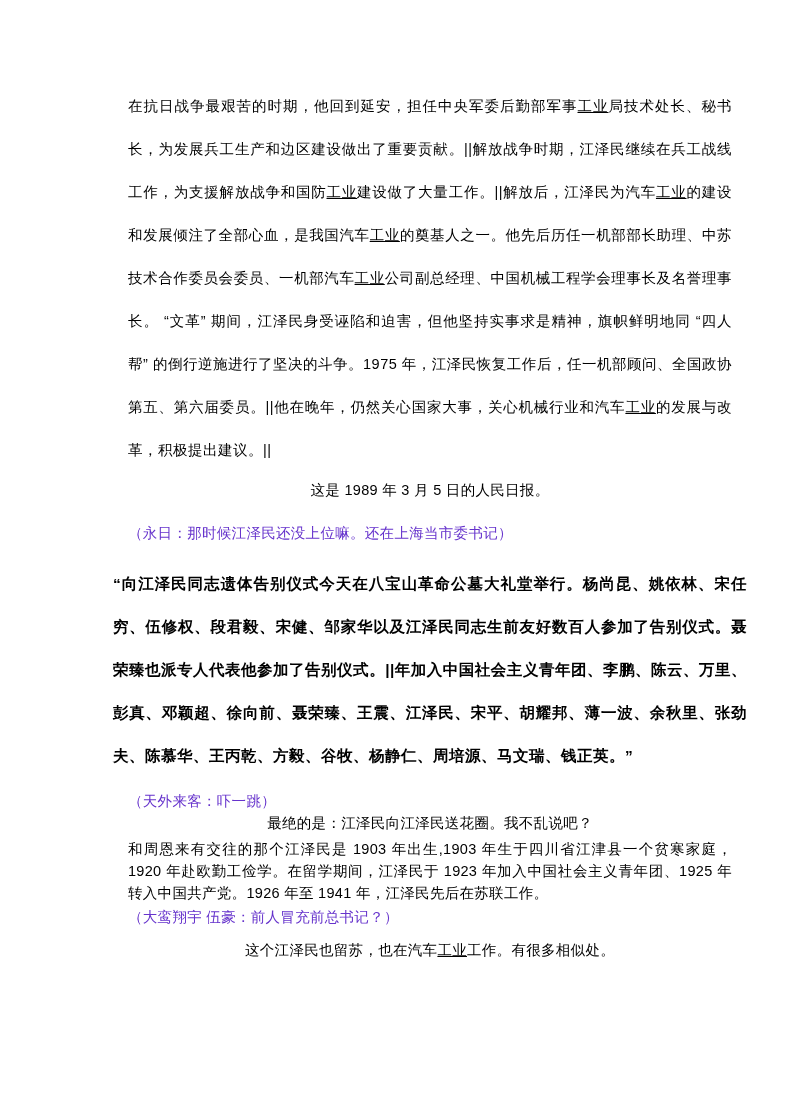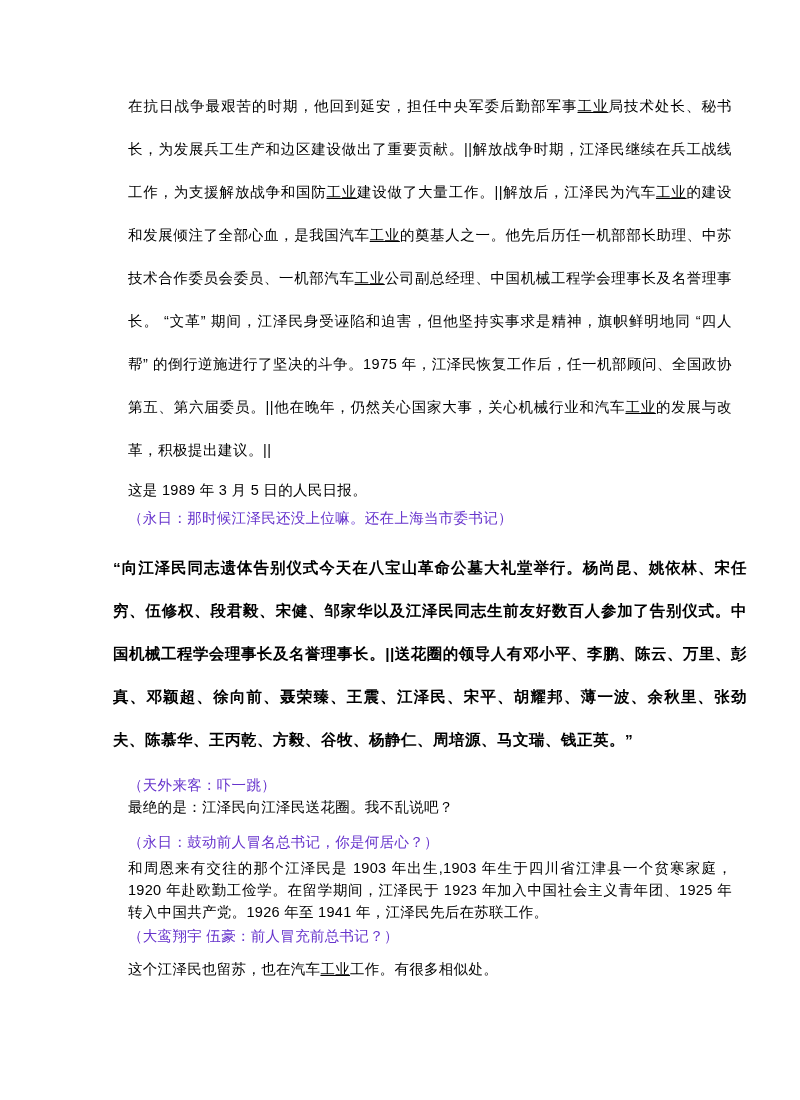--- a/index.html
+++ b/index.html
@@ -31,61 +31,61 @@
     font-size: 15.5px;
     line-height: 43px;
     text-align: justify;
     letter-spacing: 0.5px;
     margin: 17px -15px 0 -15px;
   }
   .plain-line {
     font-size: 14.5px;
     line-height: 22px;
     letter-spacing: 0.3px;
+    text-align: center;
   }
   .plain-para {
     font-size: 14.5px;
     line-height: 22px;
     text-align: justify;
     letter-spacing: 0.3px;
   }
   .comment {
     color: #6633cc;
     font-size: 14.5px;
     line-height: 22px;
     letter-spacing: 0.3px;
   }
   .uline { text-decoration: underline; }
 
   .m7  { margin-top: 7px; }
-  .m6  { margin-top: 6px; }
+  .m6  { margin-top: 22px; font-family: Liberation Mono, monospace; }
   .m13 { margin-top: 13px; }
   .m8  { }
   .m10 { margin-top: 4px; }
   .m9  { margin-top: 2px; }
   .m11 { margin-top: 11px; }
 </style>
 </head>
 <body>
 
 <div class="page">
 
   <div class="para-wide"><span>在抗日战争最艰苦的时期，他回到延安，担任中央军委后勤部军事</span><span class="uline">工业</span><span>局技术处长、秘书长，为发展兵工生产和边区建设做出了重要贡献。||解放战争时期，江泽民继续在兵工战线工作，为支援解放战争和国防</span><span class="uline">工业</span><span>建设做了大量工作。||解放后，江泽民为汽车</span><span class="uline">工业</span><span>的建设和发展倾注了全部心血，是我国汽车</span><span class="uline">工业</span><span>的奠基人之一。他先后历任一机部部长助理、中苏技术合作委员会委员、一机部汽车</span><span class="uline">工业</span><span>公司副总经理、中国机械工程学会理事长及名誉理事长。 “文革” 期间，江泽民身受诬陷和迫害，但他坚持实事求是精神，旗帜鲜明地同 “四人帮” 的倒行逆施进行了坚决的斗争。1975 年，江泽民恢复工作后，任一机部顾问、全国政协第五、第六届委员。||他在晚年，仍然关心国家大事，关心机械行业和汽车</span><span class="uline">工业</span><span>的发展与改革，积极提出建议。||</span></div>
 
   <div class="plain-line m7">这是 1989 年 3 月 5 日的人民日报。</div>
 
   <div class="comment m6">（永日：那时候江泽民还没上位嘛。还在上海当市委书记）</div>
 
-  <div class="bold-quote">“向江泽民同志遗体告别仪式今天在八宝山革命公墓大礼堂举行。杨尚昆、姚依林、宋任穷、伍修权、段君毅、宋健、邹家华以及江泽民同志生前友好数百人参加了告别仪式。中国机械工程学会理事长及名誉理事长。||送花圈的领导人有邓小平、李鹏、陈云、万里、彭真、邓颖超、徐向前、聂荣臻、王震、江泽民、宋平、胡耀邦、薄一波、余秋里、张劲夫、陈慕华、王丙乾、方毅、谷牧、杨静仁、周培源、马文瑞、钱正英。”</div>
+  <div class="bold-quote">“向江泽民同志遗体告别仪式今天在八宝山革命公墓大礼堂举行。杨尚昆、姚依林、宋任穷、伍修权、段君毅、宋健、邹家华以及江泽民同志生前友好数百人参加了告别仪式。聂荣臻也派专人代表他参加了告别仪式。||年加入中国社会主义青年团、李鹏、陈云、万里、彭真、邓颖超、徐向前、聂荣臻、王震、江泽民、宋平、胡耀邦、薄一波、余秋里、张劲夫、陈慕华、王丙乾、方毅、谷牧、杨静仁、周培源、马文瑞、钱正英。”</div>
 
   <div class="comment m13">（天外来客：吓一跳）</div>
 
   <div class="plain-line m8">最绝的是：江泽民向江泽民送花圈。我不乱说吧？</div>
 
-  <div class="comment m13">（永日：鼓动前人冒名总书记，你是何居心？）</div>
 
   <div class="plain-para m10">和周恩来有交往的那个江泽民是 1903 年出生,1903 年生于四川省江津县一个贫寒家庭，1920 年赴欧勤工俭学。在留学期间，江泽民于 1923 年加入中国社会主义青年团、1925 年转入中国共产党。1926 年至 1941 年，江泽民先后在苏联工作。</div>
 
   <div class="comment m9">（大鸾翔宇 伍豪：前人冒充前总书记？）</div>
 
   <div class="plain-para m11">
     <div class="plain-line"><span>这个江泽民也留苏，也在汽车</span><span class="uline">工业</span><span>工作。有很多相似处。</span></div>
   </div>
 
 </div>

